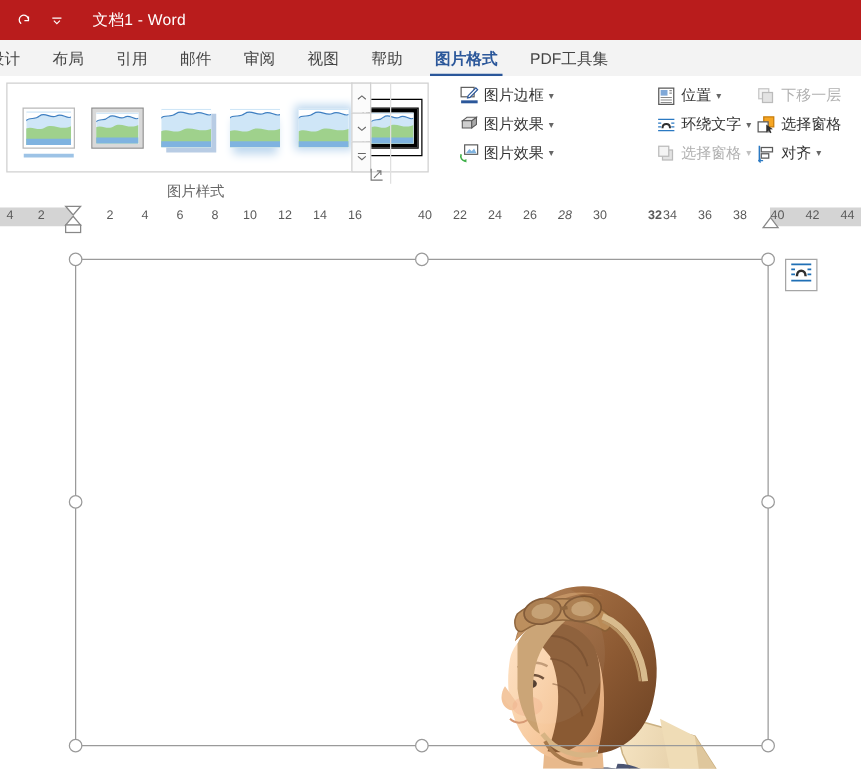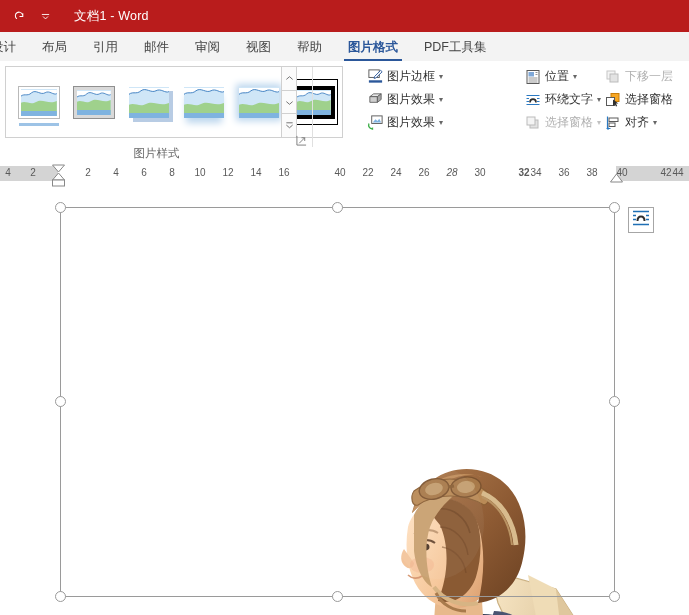--- a/index.html
+++ b/index.html
@@ -618,21 +618,21 @@
     <div class="ruler-tick" style="left:396px;">24</div>
     <div class="ruler-tick" style="left:424px;">26</div>
     <div class="ruler-tick" style="left:452px;font-style:italic;">28</div>
     <div class="ruler-tick" style="left:480px;">30</div>
     <div class="ruler-tick" style="left:524px;font-weight:bold;">32</div>
     <div class="ruler-tick" style="left:536px;">34</div>
     <div class="ruler-tick" style="left:564px;">36</div>
     <div class="ruler-tick" style="left:592px;">38</div>
 
     <div class="ruler-tick" style="left:622px;">40</div>
-    <div class="ruler-tick" style="left:650px;margin-left:16px;">42</div>
+    <div class="ruler-tick" style="left:650px;">42</div>
     <div class="ruler-tick" style="left:678px;">44</div>
 
     <span class="indent-marker" style="left:51px; top:0px;">
       <svg width="15" height="24" viewBox="0 0 15 24">
         <path d="M1.5 1 L13.5 1 L7.5 8 Z" fill="#ffffff" stroke="#888888" stroke-width="1"></path>
         <path d="M7.5 9 L13.5 16 L1.5 16 Z" fill="#ffffff" stroke="#888888" stroke-width="1"></path>
         <rect x="1.5" y="16" width="12" height="6" fill="#ffffff" stroke="#888888" stroke-width="1"></rect>
       </svg>
     </span>
     <span class="indent-marker" style="left:609px; top:9px;">

